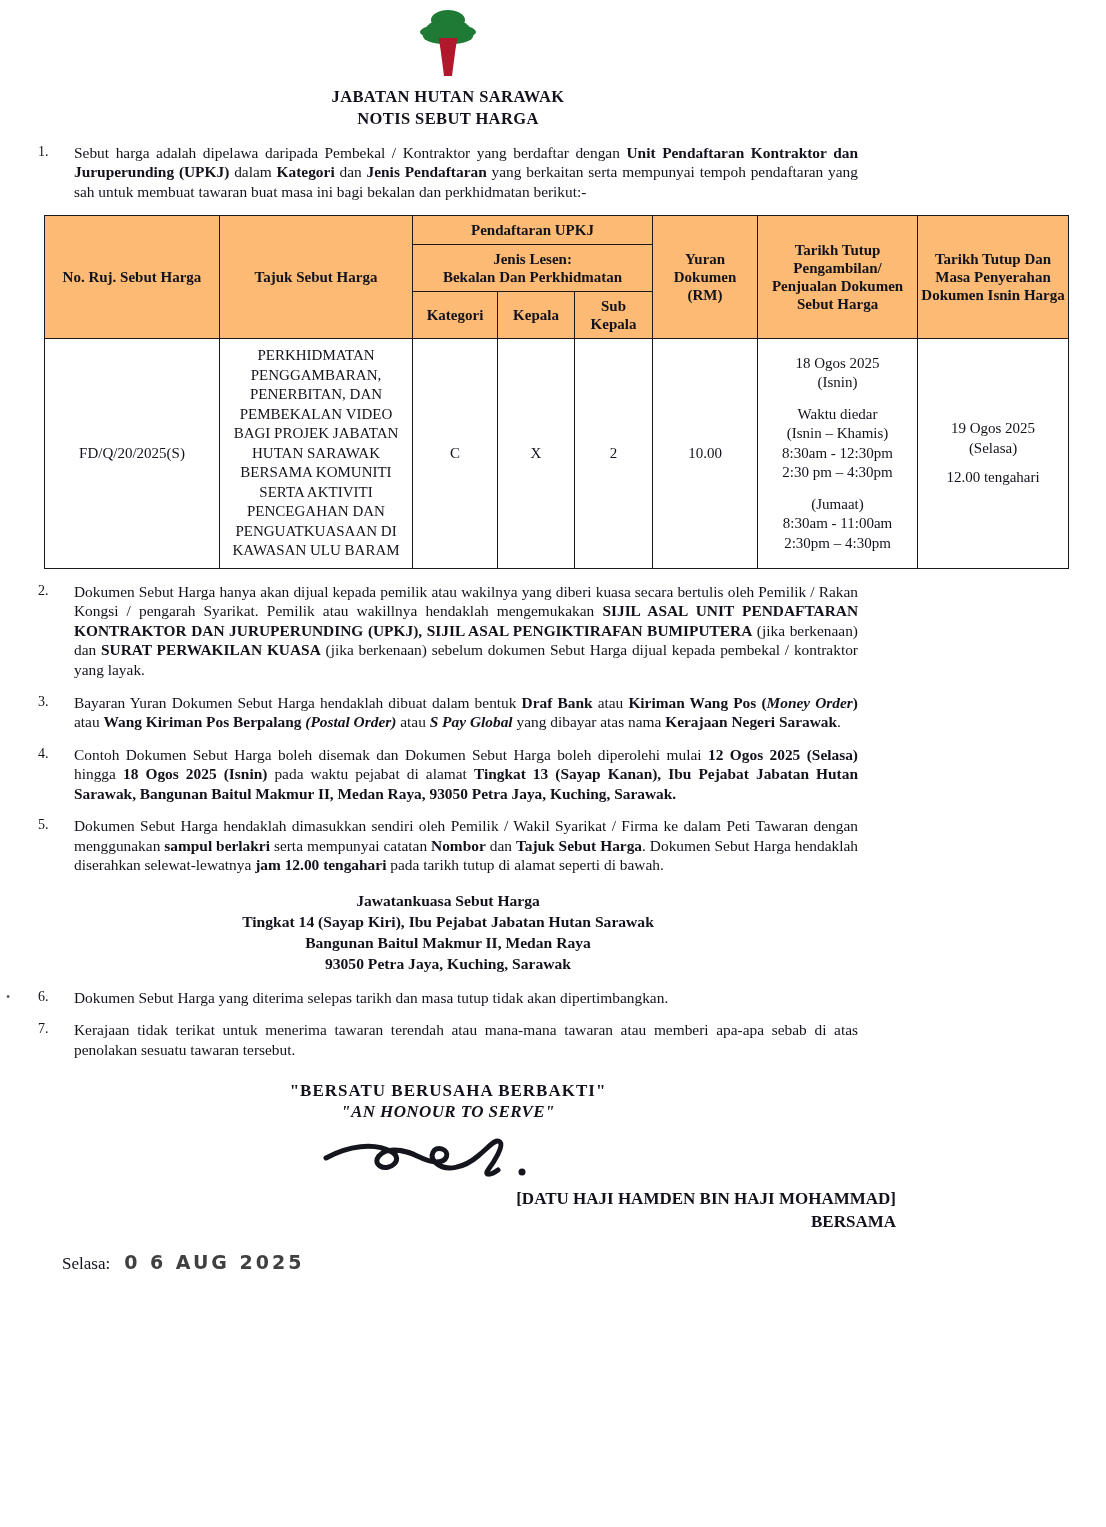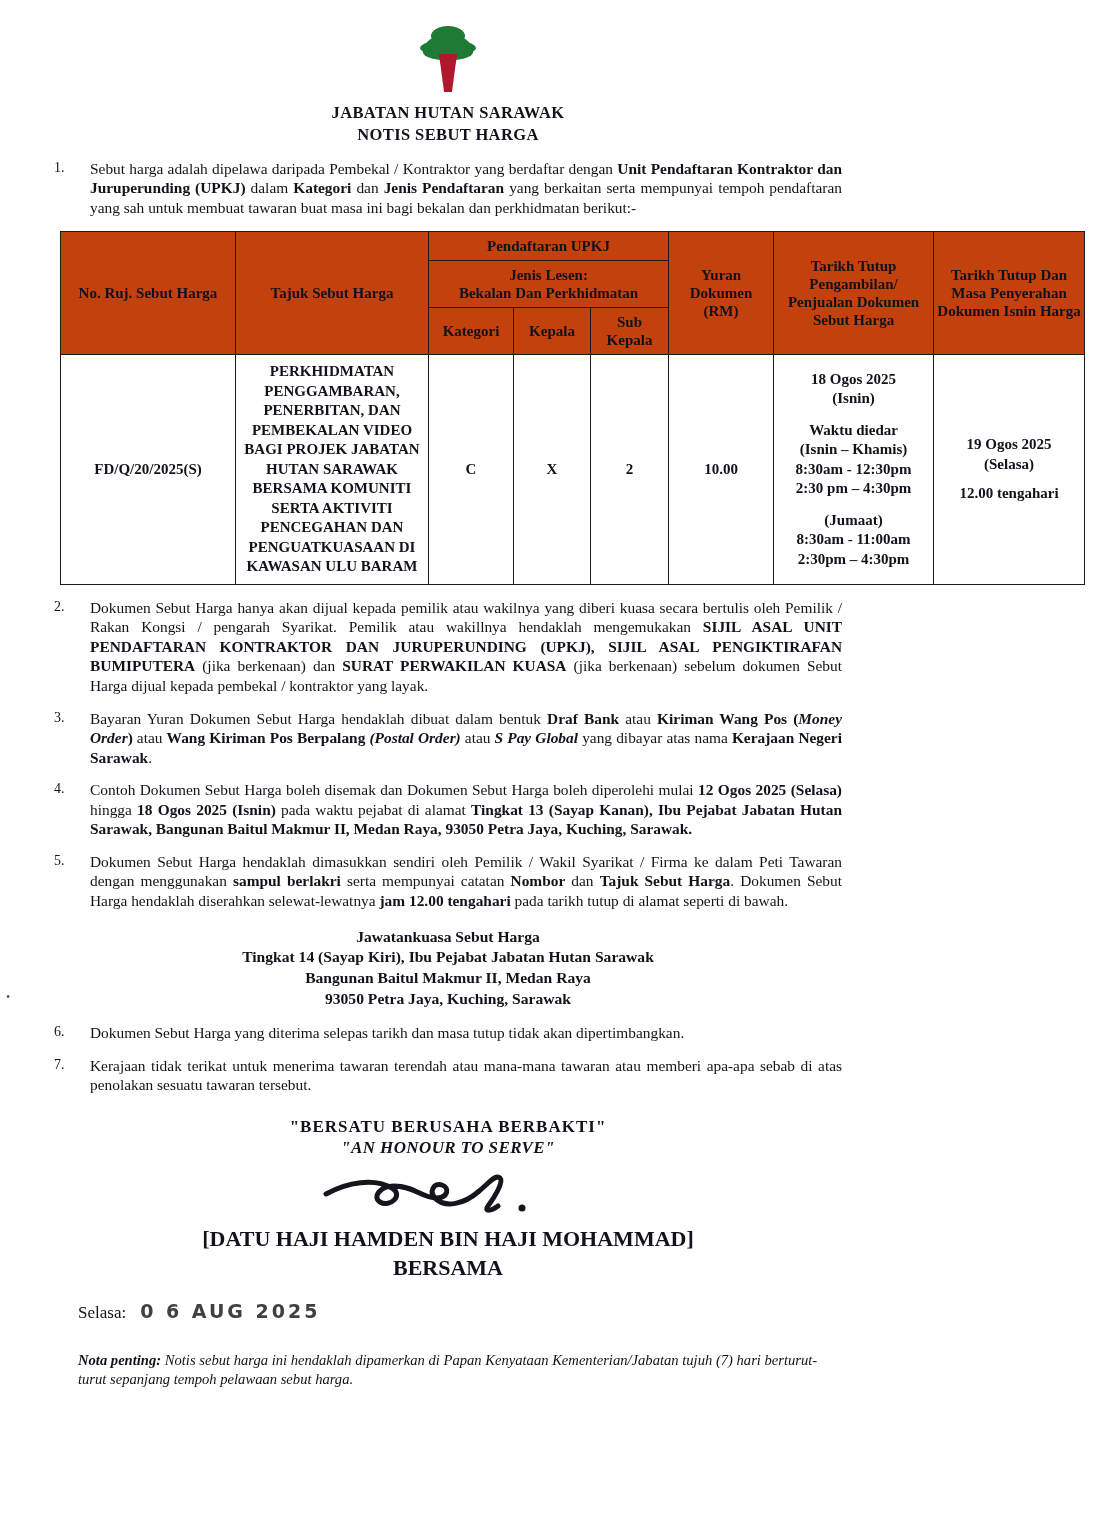--- a/index.html
+++ b/index.html
@@ -10,21 +10,21 @@
   body {
     width: 1106px;
     min-height: 1527px;
     font-family: "Liberation Serif", serif;
     color: #12121c;
     position: relative;
   }
   .page {
     width: 896px;
     min-height: 1527px;
-    padding: 16px;
+    padding: 0;
     box-sizing: border-box;
     position: relative;
   }
   
   .logo-wrap {
     text-align: center;
     padding-top: 16px;
     height: 70px;
   }
   .logo {
@@ -116,28 +116,28 @@
     width: 1024px;
     table-layout: fixed;
   }
   table.quote th, table.quote td {
     border: 1px solid #1a1a1a;
     text-align: center;
     vertical-align: middle;
     font-size: 15px;
   }
   table.quote th {
-    background: #c2410c;
+    background: #fdba74;
     font-weight: bold;
     padding: 5px 3px;
     line-height: 1.2;
   }
   table.quote td {
     padding: 7px 4px;
-    font-weight: bold;
+    font-weight: normal;
     line-height: 1.3;
   }
   td.desc { font-size: 15px; line-height: 1.34; }
   td.sched { font-size: 14.2px; line-height: 1.36; }
   
   .center-block {
     text-align: center;
     font-weight: bold;
     font-size: 15.6px;
     line-height: 1.34;
@@ -155,23 +155,23 @@
     letter-spacing: 0.4px;
     display: block;
     margin-top: 1px;
   }
   .signature-area {
     text-align: center;
     margin-top: 10px;
     height: 56px;
   }
   .sign-name {
-    text-align: center;
-    font-weight: bold;
-    font-size: 22px;
+    text-align: right;
+    font-weight: bold;
+    font-size: 17px;
     line-height: 1.32;
   }
   .date-row {
     margin: 18px 0 0 62px;
     font-size: 17px;
     display: flex;
     align-items: baseline;
     gap: 14px;
   }
   .date-stamp {
@@ -328,18 +328,15 @@
   <div class="sign-name">
     <div>[DATU HAJI HAMDEN BIN HAJI MOHAMMAD]</div>
     <div>BERSAMA</div>
   </div>
 
   <div class="date-row">
     <span>Selasa:</span>
     <span class="date-stamp">0 6  AUG  2025</span>
   </div>
 
-  <div class="note">
-    <b>Nota penting:</b><span> Notis sebut harga ini hendaklah dipamerkan di Papan Kenyataan Kementerian/Jabatan tujuh (7) hari berturut-turut sepanjang tempoh pelawaan sebut harga.</span>
-  </div>
 
   <div class="tick">•</div>
 </div>
 
 </body></html>

